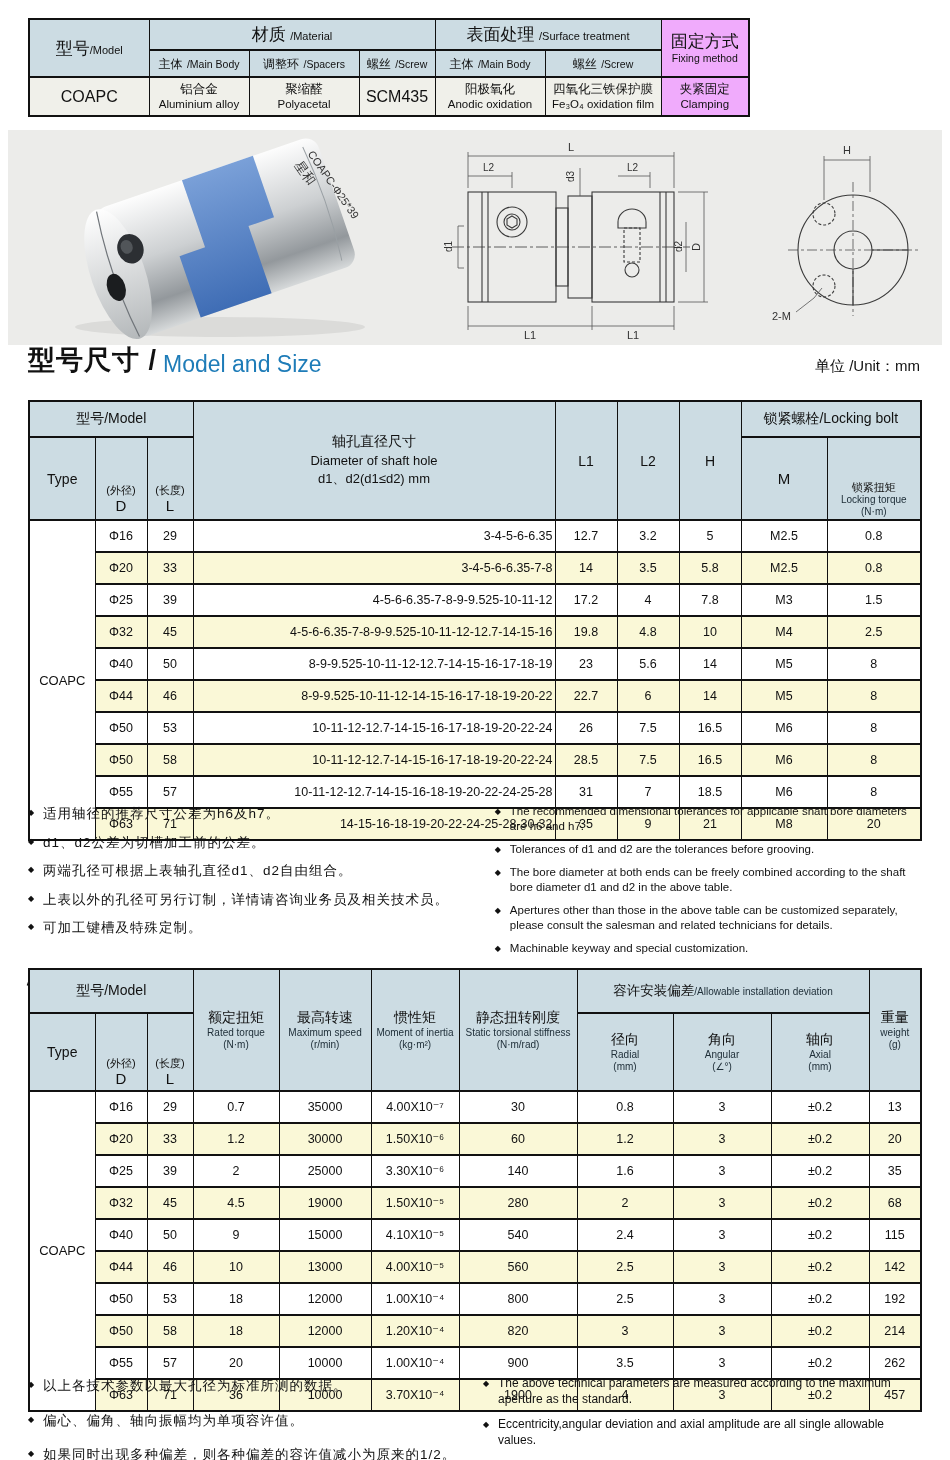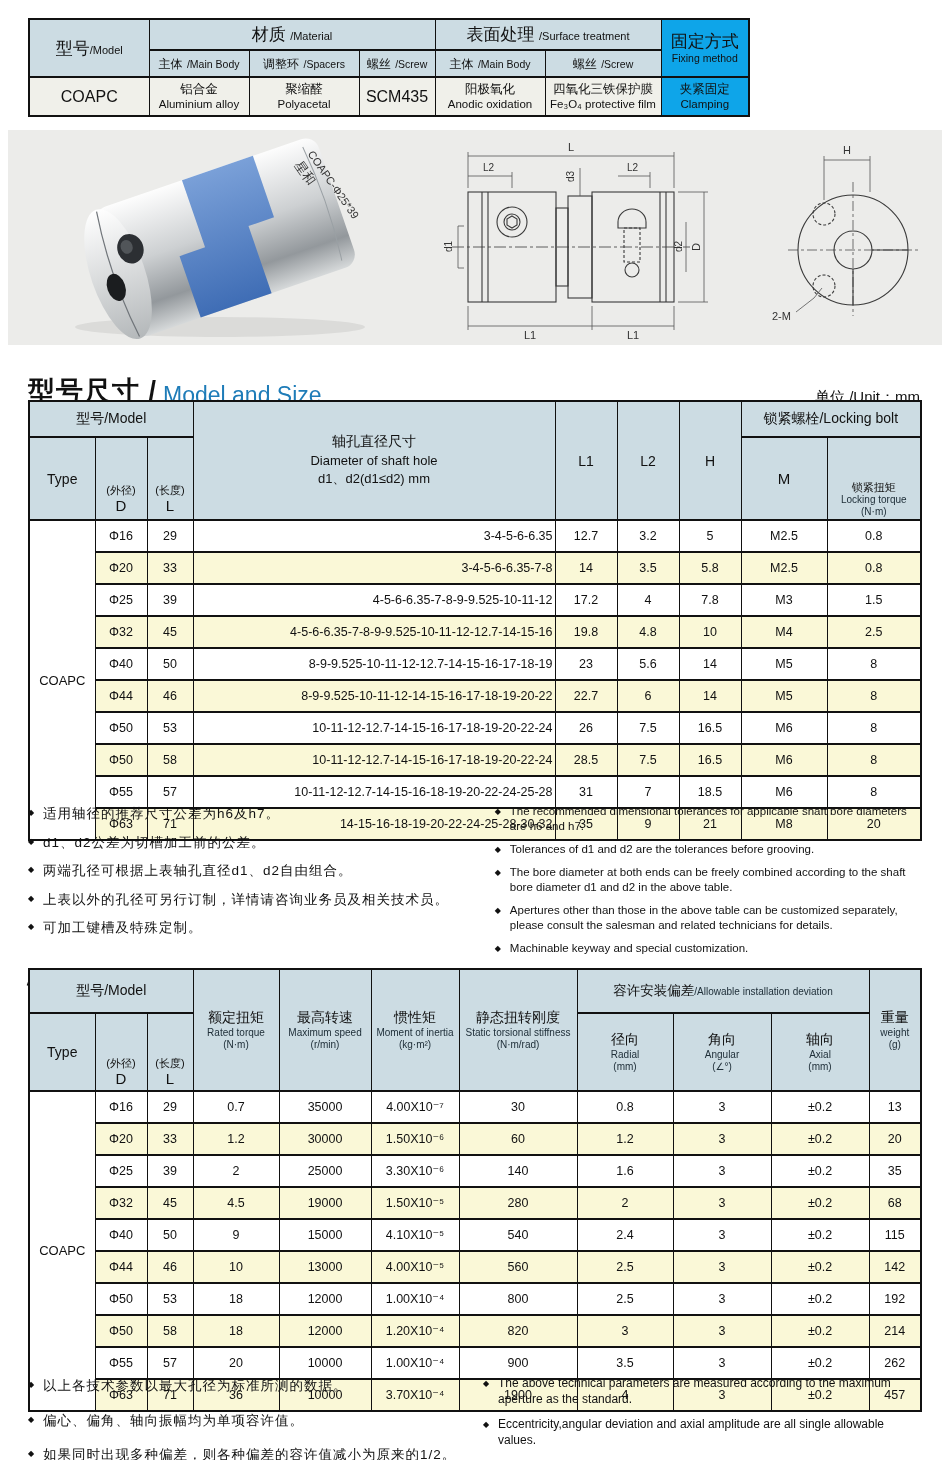--- a/index.html
+++ b/index.html
@@ -6,21 +6,21 @@
   body{font-family:"Liberation Sans","DejaVu Sans",sans-serif;color:#111;}
   .page{position:relative;width:950px;height:1460px;background:#fff;overflow:hidden;}
 
   
   table{border-collapse:collapse;table-layout:fixed;}
   .spec-table{position:absolute;left:28px;top:18px;width:720px;border:2px solid #111;}
   .spec-table th,.spec-table td{border:1px solid #111;border-top-width:2px;border-bottom-width:2px;
     text-align:center;vertical-align:middle;padding:3px 2px;}
   .spec-table th{background:#ccdce3;font-weight:normal;}
   .spec-table td{background:#f0f0ea;}
-  .spec-table .fix-hd,.spec-table td.fix-cell{background:#0ea5e9;}
+  .spec-table .fix-hd,.spec-table td.fix-cell{background:#f0abfc;}
   .cn-big{font-size:17px;}
   .cn-mid{font-size:17px;}
   .cn-sm{font-size:12px;}
   .en-inl{font-size:11px;}
   .en-sm{font-size:10.5px;}
   .blk{display:block;line-height:1.25;}
   .cell-cn{display:block;font-size:12.5px;line-height:1.3;}
   .cell-en{display:block;font-size:11.5px;line-height:1.3;}
 
   
@@ -110,21 +110,21 @@
             <span class="cell-cn">聚缩醛</span>
             <span class="cell-en">Polyacetal</span>
           </td>
         <td>SCM435</td>
         <td>
             <span class="cell-cn">阳极氧化</span>
             <span class="cell-en">Anodic oxidation</span>
           </td>
         <td>
             <span class="cell-cn">四氧化三铁保护膜</span>
-            <span class="cell-en">Fe₃O₄ protective film</span>
+            <span class="cell-en">Fe₃O₄ oxidation film</span>
           </td>
         <td class="fix-cell">
             <span class="cell-cn">夹紧固定</span>
             <span class="cell-en">Clamping</span>
           </td>
       </tr>
     </tbody>
   </table>
 
   <div class="photo-band">
@@ -229,21 +229,21 @@
         <line x1="66" y1="70" x2="66" y2="26"></line>
           <line x1="112" y1="62" x2="112" y2="26"></line>
         <line x1="66" y1="30" x2="112" y2="30"></line>
         <polyline points="38,182 56,168 64,158"></polyline>
       </g>
       <text x="85" y="24" font-size="11">H</text>
       <text x="14" y="190" font-size="11">2-M</text>
     </svg>
   </div>
 
-  <div class="sec-head" style="top:373px;">
+  <div class="sec-head" style="top:342px;">
     <span class="sec-title-cn">型号尺寸 /</span>
     <span class="sec-title-en">Model and Size</span>
     <span class="unit-label">单位 /Unit：mm</span>
   </div>
 
   <table class="grid" id="size-table" style="top:400px;">
     <colgroup>
         <col style="width:66px">
         <col style="width:52px">
         <col style="width:46px">

